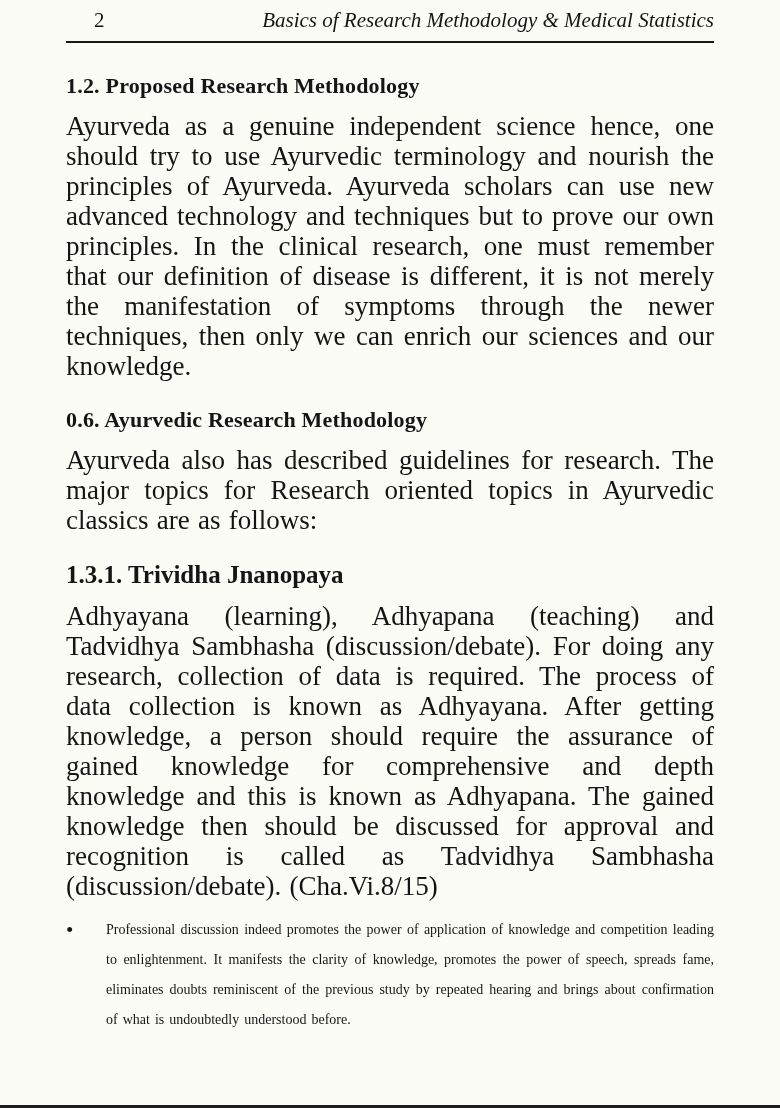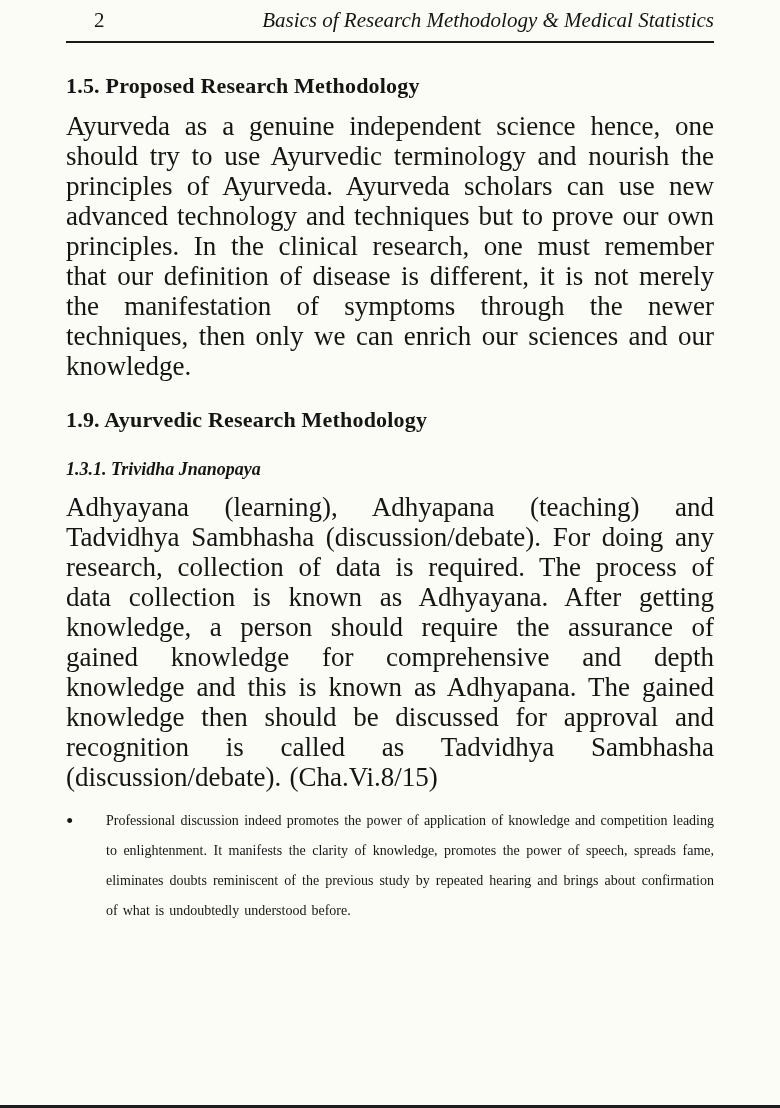--- a/index.html
+++ b/index.html
@@ -42,23 +42,22 @@
   .content {
     padding-top: 4px;
   }
   h2.section-heading {
     font-size: 22px;
     font-weight: bold;
     margin: 26px 0 12px 0;
     letter-spacing: 0.2px;
   }
   h3.subsection-heading {
-    font-size: 18px;
+    font-size: 25px;
     font-weight: bold;
-    font-style: italic;
     margin: 26px 0 12px 0;
   }
   p.body-paragraph {
     font-size: 27px;
     line-height: 30px;
     text-align: justify;
     margin: 0 0 10px 0;
     word-spacing: 1.5px;
   }
   .bullet-item {
@@ -92,26 +91,27 @@
 
 <div class="page">
 
   <div class="header">
     <span class="page-number">2</span>
     <span class="running-title">Basics of Research Methodology &amp; Medical Statistics</span>
   </div>
 
   <div class="content">
 
-    <h2 class="section-heading">1.5. Proposed Research Methodology</h2>
+    <h2 class="section-heading">1.2. Proposed Research Methodology</h2>
 
     <p class="body-paragraph">Ayurveda as a genuine independent science hence, one should try to use Ayurvedic terminology and nourish the principles of Ayurveda. Ayurveda scholars can use new advanced technology and techniques but to prove our own principles. In the clinical research, one must remember that our definition of disease is different, it is not merely the manifestation of symptoms through the newer techniques, then only we can enrich our sciences and our knowledge.</p>
 
-    <h2 class="section-heading">1.9. Ayurvedic Research Methodology</h2>
+    <h2 class="section-heading">0.6. Ayurvedic Research Methodology</h2>
 
+    <p class="body-paragraph">Ayurveda also has described guidelines for research. The major topics for Research oriented topics in Ayurvedic classics are as follows:</p>
 
     <h3 class="subsection-heading">1.3.1. Trividha Jnanopaya</h3>
 
     <p class="body-paragraph">Adhyayana (learning), Adhyapana (teaching) and Tadvidhya Sambhasha (discussion/debate). For doing any research, collection of data is required. The process of data collection is known as Adhyayana. After getting knowledge, a person should require the assurance of gained knowledge for comprehensive and depth knowledge and this is known as Adhyapana. The gained knowledge then should be discussed for approval and recognition is called as Tadvidhya Sambhasha (discussion/debate). (Cha.Vi.8/15)</p>
 
     <div class="bullet-item">
       <span class="bullet-marker">•</span>
       <span class="bullet-text">Professional discussion indeed promotes the power of application of knowledge and competition leading to enlightenment. It manifests the clarity of knowledge, promotes the power of speech, spreads fame, eliminates doubts reminiscent of the previous study by repeated hearing and brings about confirmation of what is undoubtedly understood before.</span>
     </div>
 

